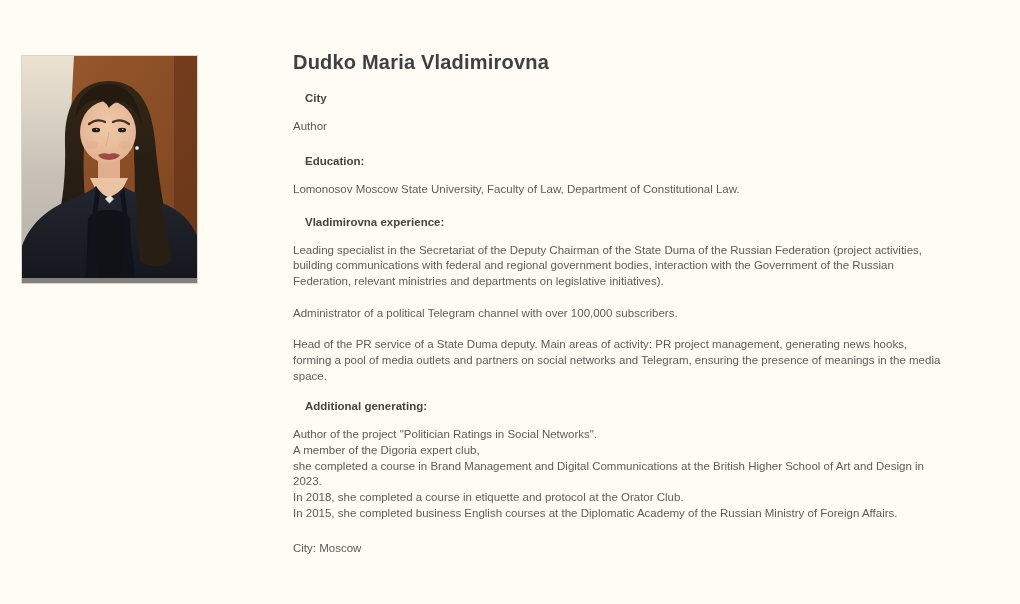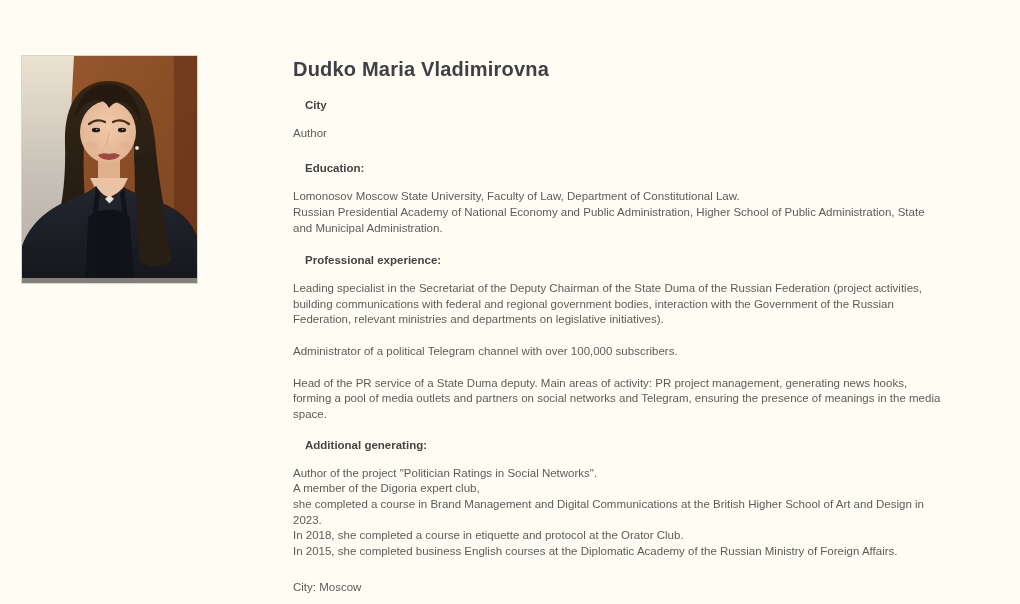--- a/index.html
+++ b/index.html
@@ -21,21 +21,21 @@
     top: 56px;
     width: 175px;
     height: 227px;
     box-shadow: 0 0 0 1px rgba(185,180,170,0.55);
     overflow: hidden;
   }
   .photo-wrap svg { display: block; }
   .content {
     position: absolute;
     left: 293px;
-    top: 51px;
+    top: 44px;
     width: 652px;
     color: #5d5c59;
     font-size: 11.5px;
     line-height: 15.7px;
   }
   .content h1 {
     margin: 6px 0 0 0;
     font-size: 20px;
     line-height: 24px;
     font-weight: 700;
@@ -135,25 +135,24 @@
     <h1>Dudko Maria Vladimirovna</h1>
 
     <div class="section section-city">
       <h2>City</h2>
       <p>Author</p>
     </div>
 
     <div class="section section-education">
       <h2>Education:</h2>
       <p>Lomonosov Moscow State University, Faculty of Law, Department of Constitutional Law.</p>
-      <p>Russian Presidential Academy of National Economy and Public Administration, Higher School of Public Administration, State and Municipal Administration.</p>
     </div>
 
     <div class="section section-experience">
-      <h2>Professional experience:</h2>
+      <h2>Vladimirovna experience:</h2>
       <p class="para">Leading specialist in the Secretariat of the Deputy Chairman of the State Duma of the Russian Federation (project activities, building communications with federal and regional government bodies, interaction with the Government of the Russian Federation, relevant ministries and departments on legislative initiatives).</p>
       <p class="para">Administrator of a political Telegram channel with over 100,000 subscribers.</p>
       <p class="para">Head of the PR service of a State Duma deputy. Main areas of activity: PR project management, generating news hooks, forming a pool of media outlets and partners on social networks and Telegram, ensuring the presence of meanings in the media space.</p>
     </div>
 
     <div class="section section-additional">
       <h2>Additional generating:</h2>
       <p>Author of the project "Politician Ratings in Social Networks".</p>
       <p>A member of the Digoria expert club,</p>
       <p>she completed a course in Brand Management and Digital Communications at the British Higher School of Art and Design in 2023.</p>

